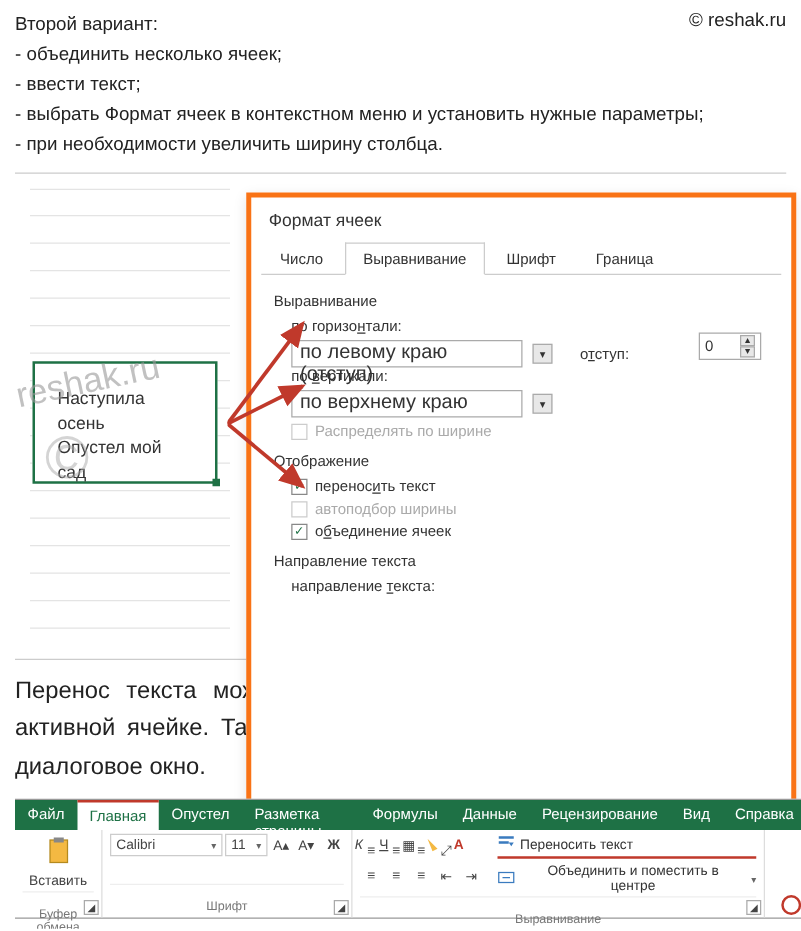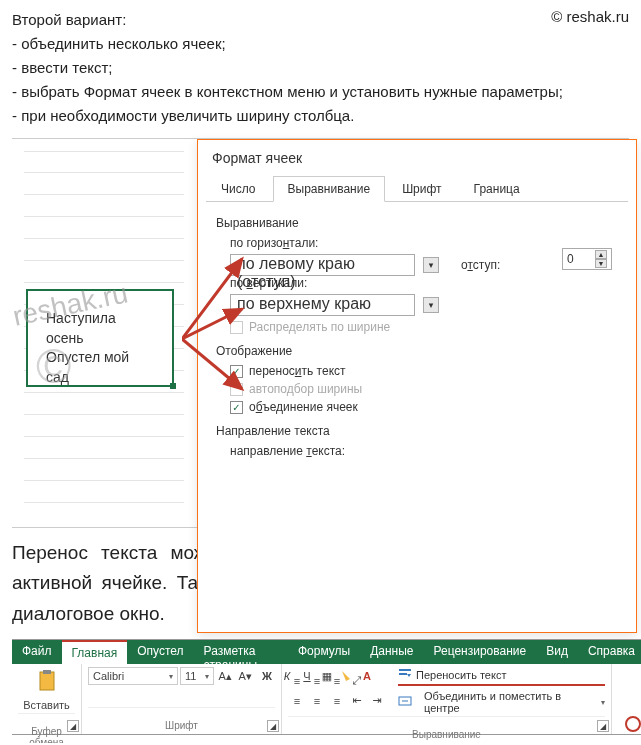--- a/index.html
+++ b/index.html
@@ -57,25 +57,25 @@
   .wm2-c {
     position: absolute;
     left: 24px; top: 200px;
     font-size: 48px;
     color: #aaa;
     opacity: .5;
   }
   
   .dialog {
     position: absolute;
-    left: 185px; top: 0;
+    left: 185px; top: 15px;
     width: 440px;
     height: 494px;
     background: #fff;
-    border: 1px solid #f97316;
+    border: 4px solid #f97316;
     box-shadow: 0 3px 10px rgba(0,0,0,.1);
     font-size: 12px;
     color: #333;
   }
   .dialog-title {
     padding: 10px 14px 6px;
     font-size: 14px;
   }
   .tabs {
     display: flex;
@@ -203,21 +203,21 @@
   .drop { font-size:8px; color:#666; }
   .tool-btn { width:18px; height:18px; display:inline-flex; align-items:center; justify-content:center; }
   .align-grid { display:flex; gap:2px; }
   .align-btn { width:18px; height:18px; border:1px solid transparent; display:inline-flex; align-items:center; justify-content:center;}
   .wrap-text-btn {
     display:flex; align-items:center; gap:4px;
     font-size:11px; color:#333;
     border-bottom:2px solid #c0392b;
     padding-bottom:1px;
   }
-  .merge-btn { display:flex; align-items:center; gap:12px; font-size:11px; color:#333;}
+  .merge-btn { display:flex; align-items:center; gap:12px; font-size:11px; color:#333;text-align:center;}
   .launcher {
     position:absolute; right:2px; bottom:2px;
     width:12px; height:12px; border:1px solid #aaa;
     font-size:8px; display:flex; align-items:center; justify-content:center;
   }
   .red-circle {
     position:absolute;
     right: 4px; bottom: 2px;
     width:16px; height:16px;
     border:2px solid #c0392b;

